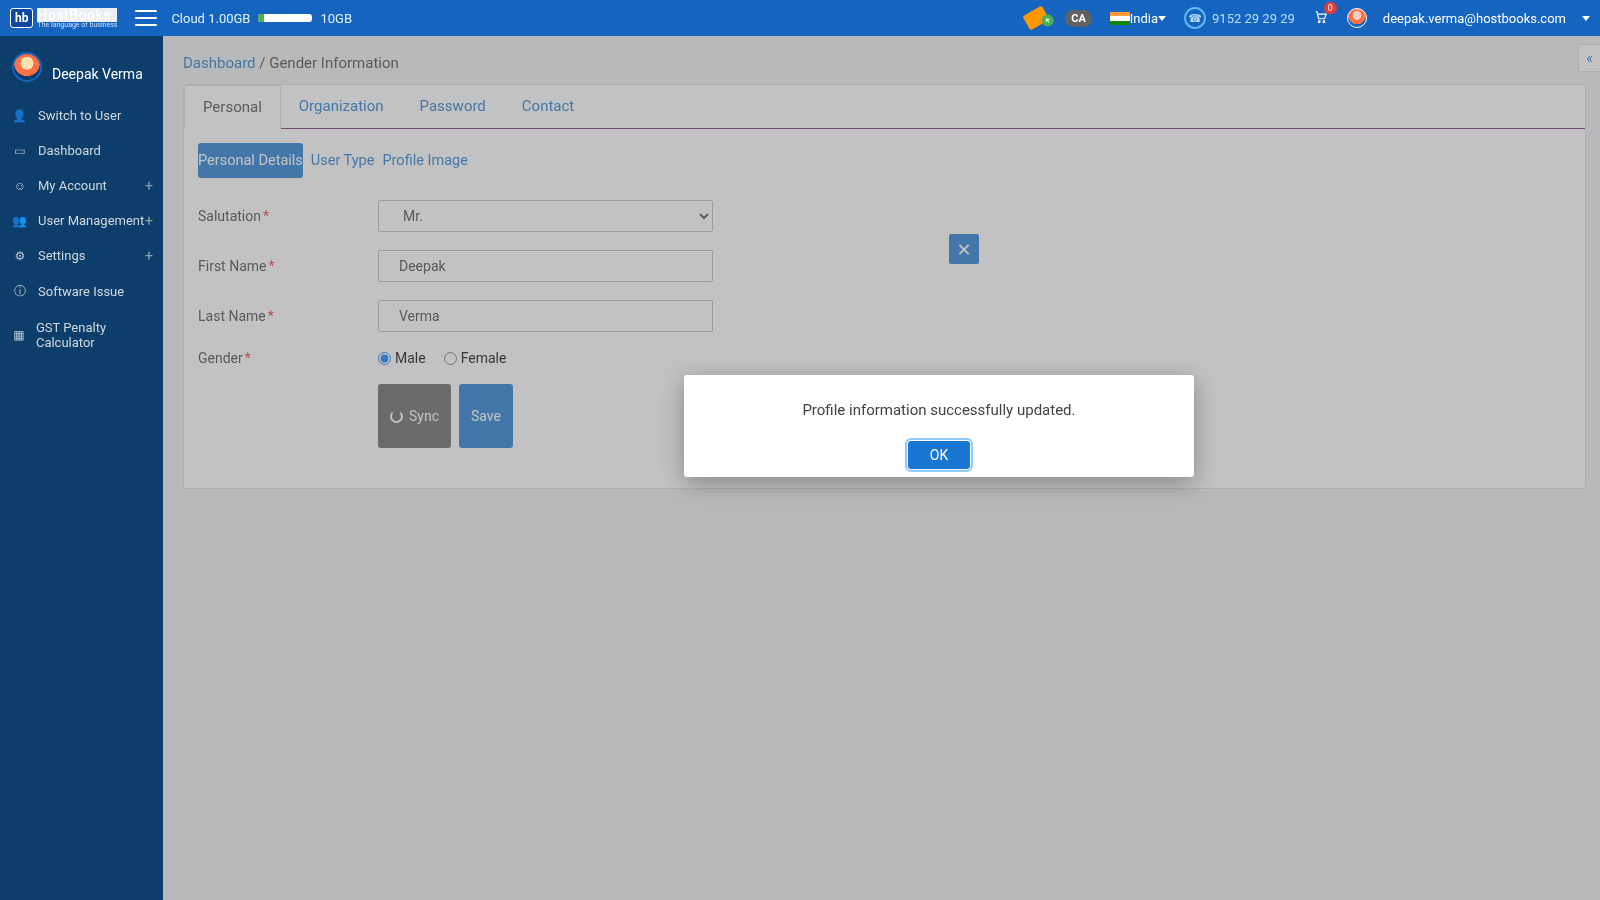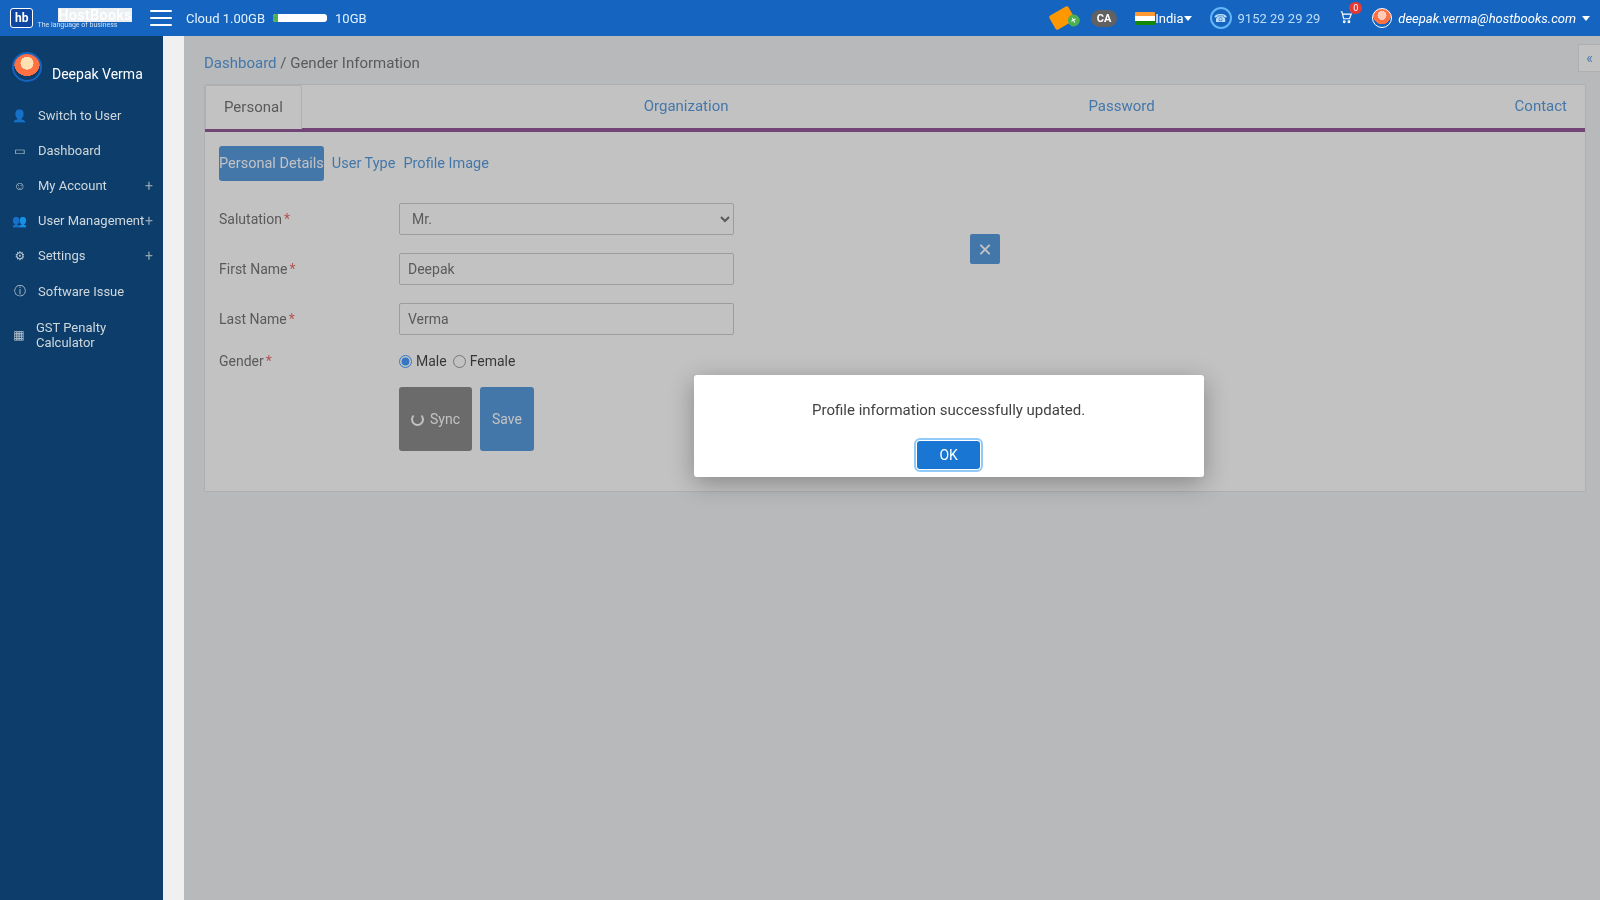--- a/index.html
+++ b/index.html
@@ -20,55 +20,55 @@
 .topbar-right { margin-left: auto; display: flex; align-items: center; gap: 18px; }
 .tb-icon { width: 22px; height: 22px; display: flex; align-items: center; justify-content: center; }
 .ca-badge { background: #616161; color: #fff; border-radius: 10px; padding: 2px 6px; font-size: 11px; font-weight: bold; }
 .flag { width: 20px; height: 13px; background: linear-gradient(#ff9933 33%, #fff 33% 66%, #138808 66%); border-radius: 1px; position: relative; }
 .country { display: flex; align-items: center; gap: 0; cursor: pointer; }
 .chev-down { width: 0; height: 0; border-left: 4px solid transparent; border-right: 4px solid transparent; border-top: 5px solid #fff; }
 .support-phone { display: flex; align-items: center; gap: 6px; color: #bbdefb; }
 .headset-icon { width: 22px; height: 22px; border: 2px solid #64b5f6; border-radius: 50%; display: flex; align-items: center; justify-content: center; font-size: 11px; }
 .cart { position: relative; color: #fff; cursor: pointer; }
 .cart-badge { position: absolute; top: -8px; right: -8px; background: #e53935; color: #fff; font-size: 9px; border-radius: 8px; padding: 0 4px; line-height: 12px; }
-.user-chip { display: flex; align-items: center; gap: 6px; cursor: pointer; font-style: italic; }
+.user-chip { display: flex; align-items: center; gap: 16px; cursor: pointer; }
 .avatar-sm { width: 20px; height: 20px; border-radius: 50%; background: radial-gradient(circle at 50% 35%, #ffccbc 30%, #ff7043 31% 60%, #1565c0 61%); border: 1px solid #fff; }
 .ticket-icon { width: 24px; height: 16px; background: #ff9800; transform: rotate(-30deg); border-radius: 2px; position: relative; }
 .ticket-icon::after { content: "+"; position: absolute; right: -4px; bottom: -6px; background: #4caf50; color: #fff; width: 12px; height: 12px; border-radius: 50%; font-size: 10px; text-align: center; line-height: 12px; }
 
 
 .layout { display: flex; height: calc(900px - 36px); }
 .sidebar { width: 163px; background: #0d3d6b; color: #cfd8dc; display: flex; flex-direction: column; font-size: 13px; }
 .sb-profile { display: flex; align-items: flex-end; gap: 10px; padding: 16px 12px; }
 .sb-avatar { width: 30px; height: 30px; border-radius: 50%; background: radial-gradient(circle at 50% 35%, #ffe0b2 30%, #ff7043 31% 60%, #0d3d6b 61%); border: 2px solid #1565c0; }
 .sb-name { color: #fff; font-size: 14px; }
 .sb-item { display: flex; align-items: center; gap: 10px; padding: 10px 12px; cursor: pointer; position: relative; }
 .sb-ico { width: 16px; text-align: center; font-size: 12px; opacity: .9; }
 .sb-plus { position: absolute; right: 10px; font-size: 14px; color: #90a4ae; }
 
 
-.main { flex: 1; background: #eceff1; position: relative; overflow: hidden; margin-left: 21px; }
+.main { flex: 1; background: #eceff1; position: relative; overflow: hidden; }
 .dim-overlay { position: absolute; inset: 0; background: rgba(120,120,120,.45); z-index: 5; }
 .content-wrap { padding: 14px 14px 0 20px; }
 .breadcrumb { font-size: 15px; color: #424242; padding: 4px 0 12px; }
 .breadcrumb a { color: #1976d2; text-decoration: none; }
 .card { background: #fff; border: 1px solid #ddd; border-radius: 2px; }
-.tabs-top { display: flex; border-bottom: 4px solid #701a75; justify-content: space-between; }
+.tabs-top { display: flex; border-bottom: 1px solid #701a75; }
 .tabs-top .tab { padding: 12px 18px; font-size: 15px; color: #1976d2; cursor: pointer; }
 .tabs-top .tab.active { background: #fff; border: 1px solid #ddd; border-bottom-color: #fff; color: #424242; border-radius: 2px 2px 0 0; margin-bottom: -1px; }
 .card-body { padding: 14px 14px 22px; }
 .subtabs { display: flex; gap: 8px; margin-bottom: 22px; }
 .subtabs .stab { padding: 9px 0; font-size: 14.5px; color: #1976d2; cursor: pointer; border-radius: 3px; }
 .subtabs .stab.active { background: #1976d2; color: #fff; }
 .form-row { display: flex; align-items: center; margin-bottom: 18px; }
 .form-label { width: 180px; font-size: 14px; color: #424242; }
 .form-label .req { color: #e53935; margin-left: 2px; }
 .form-control { width: 335px; }
-.form-control select, .form-control input[type=text] { width: 100%; height: 32px; border: 1px solid #bbb; border-radius: 2px; padding: 0 8px; font-size: 14px; color: #424242; background: #fff; }
-.radios { display: flex; gap: 6px; align-items: flex-end; font-size: 14px; }
+.form-control select, .form-control input[type=text] { width: 100%; height: 32px; border: 1px solid #bbb; border-radius: 2px; padding: 0 20px; font-size: 14px; color: #424242; background: #fff; }
+.radios { display: flex; gap: 18px; align-items: flex-end; font-size: 14px; }
 .radios label { display: flex; align-items: center; gap: 4px; }
 .btn-row { display: flex; gap: 8px; }
 .btn { border: none; border-radius: 3px; padding: 24px 12px; font-size: 14px; cursor: pointer; color: #fff; display: inline-flex; align-items: center; gap: 6px; }
 .btn-sync { background: #616161; }
 .btn-save { background: #1976d2; }
 .sync-ico { width: 13px; height: 13px; border: 2px solid #fff; border-radius: 50%; border-top-color: transparent; }
 
 .close-x { position: absolute; top: 198px; left: 786px; width: 30px; height: 30px; background: #1976d2; color: #fff; display: flex; align-items: center; justify-content: center; cursor: pointer; z-index: 2; font-size: 18px; border-radius: 2px; }
 
 

